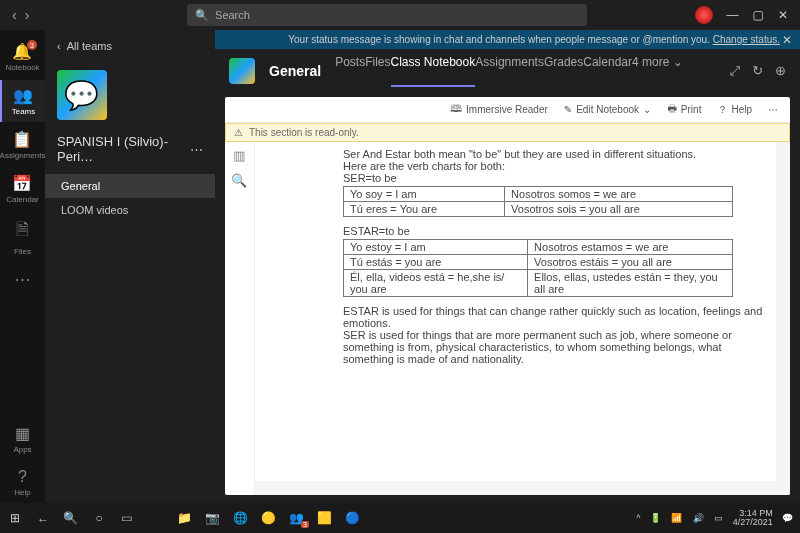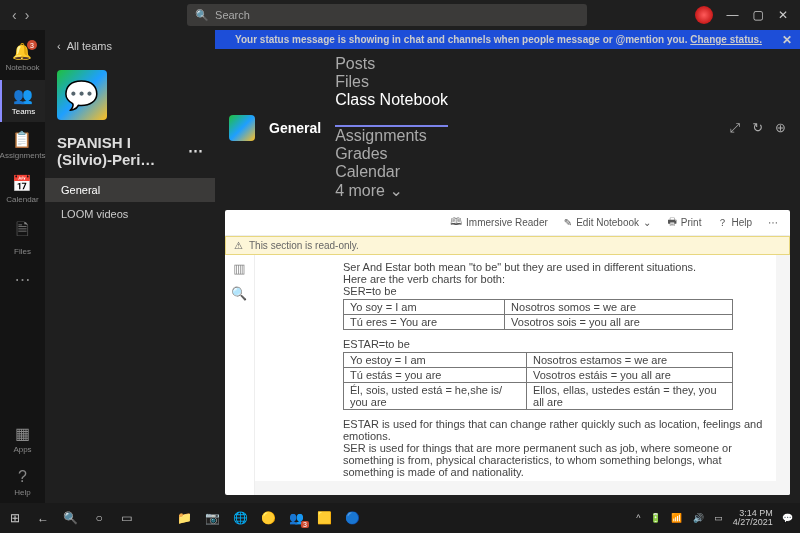--- a/index.html
+++ b/index.html
@@ -21,33 +21,33 @@
 .rail .item.active { color: #fff; border-left: 2px solid #8a8cff; background: #222; }
 .rail .item .icon { font-size: 16px; margin-bottom: 2px; }
 .rail .badge { position: absolute; top: 4px; right: 8px; background: #cc4a31; color:#fff; border-radius: 50%; font-size: 7px; width: 10px; height: 10px; display:flex; align-items:center; justify-content:center;}
 .rail-bottom { margin-top: auto; }
 
 
 .panel { width: 170px; background: #1f1f1f; color: #ddd; display: flex; flex-direction: column; }
 .panel .back { font-size: 11px; padding: 10px 12px; color: #ccc; display:flex; align-items:center; gap:6px;}
 .panel .teamtile { padding: 8px 12px; }
 .panel .teamtile .img { width: 50px; height: 50px; border-radius: 4px; background: linear-gradient(135deg,#1fbf3f,#1f9fff,#ffbf1f); display:flex;align-items:center;justify-content:center;}
-.panel .teamname { font-size: 15px; font-weight: 700; padding: 6px 12px 10px; display:flex; justify-content:space-between; align-items:center;}
+.panel .teamname { font-size: 13px; font-weight: 400; padding: 6px 12px 10px; display:flex; justify-content:space-between; align-items:center;}
 .panel .channel { font-size: 11px; padding: 6px 16px; color: #ccc; }
 .panel .channel.active { background: #3b3a39; color: #fff; }
 
 
 .main { flex: 1; background: #1f1f1f; display: flex; flex-direction: column; }
-.statusbar { background: #1d4ed8; color: #ccc; font-size: 10px; text-align: left; padding: 4px 20px; position: relative; font-weight: bold; }
+.statusbar { background: #0c4a6e; color: #ccc; font-size: 10px; text-align: right; padding: 4px 20px; position: relative; }
 .statusbar a { color: #ccc; text-decoration: underline; }
 .statusbar .close { position:absolute; right:8px; top:3px; color:#ccc; font-size:12px;}
 .header { display: flex; align-items: center; padding: 6px 14px; gap: 14px; }
 .header .logo { width: 26px; height: 26px; border-radius: 4px; background: linear-gradient(135deg,#1fbf3f,#1f9fff,#ffbf1f); }
 .header .title { color: #fff; font-weight: 700; font-size: 14px; }
-.header .tabs { display: flex; font-size: 16px; color: #aaa; flex-direction: column; }
+.header .tabs { display: flex; font-size: 12px; color: #aaa; }
 .header .tabs .tab.active { color: #fff; border-bottom: 2px solid #7b83eb; padding-bottom: 16px; }
 .header .hspacer { flex: 1; }
 .header .hactions { display:flex; gap:12px; color:#aaa; font-size:13px;}
 
 
 .notebook { flex: 1; background: #fff; margin: 4px 10px 8px; display: flex; flex-direction: column; border-radius: 2px; overflow: hidden; }
 .toolbar { display: flex; justify-content: flex-end; gap: 16px; padding: 4px 12px; font-size: 10px; color: #555; border-bottom: 1px solid #eee; align-items:center;}
 .toolbar .titem { display:flex; align-items:center; gap:4px; }
 .readonly { background: #fdf6d8; border: 1px solid #e8d77f; font-size: 10px; color: #666; padding: 3px 8px; margin: 0; display:flex; align-items:center; gap:6px;}
 .nbbody { flex: 1; display: flex; overflow: hidden; }
@@ -220,21 +220,21 @@
             <tbody>
                 <tr>
                   <td>Yo estoy = I am</td>
                   <td>Nosotros estamos = we are</td>
                 </tr>
             <tr>
                   <td>Tú estás = you are</td>
                   <td>Vosotros estáis = you all are</td>
                 </tr>
             <tr>
-                  <td>Él, sois, usted está = he,she is/ you are</td>
+                  <td>Él, ella, videos está = he,she is/ you are</td>
                   <td>Ellos, ellas, ustedes están = they, you all are</td>
                 </tr>
           </tbody>
             </table>
           <p>ESTAR is used for things that can change rather quickly such as location, feelings and emotions.</p>
           <p>SER is used for things that are more permanent such as job, where someone or something is from, physical characteristics, to whom something belongs, what something is made of and nationality.</p>
           <div class="sbar-v"></div>
           <div class="sbar-h"></div>
         </div>
       </div>

